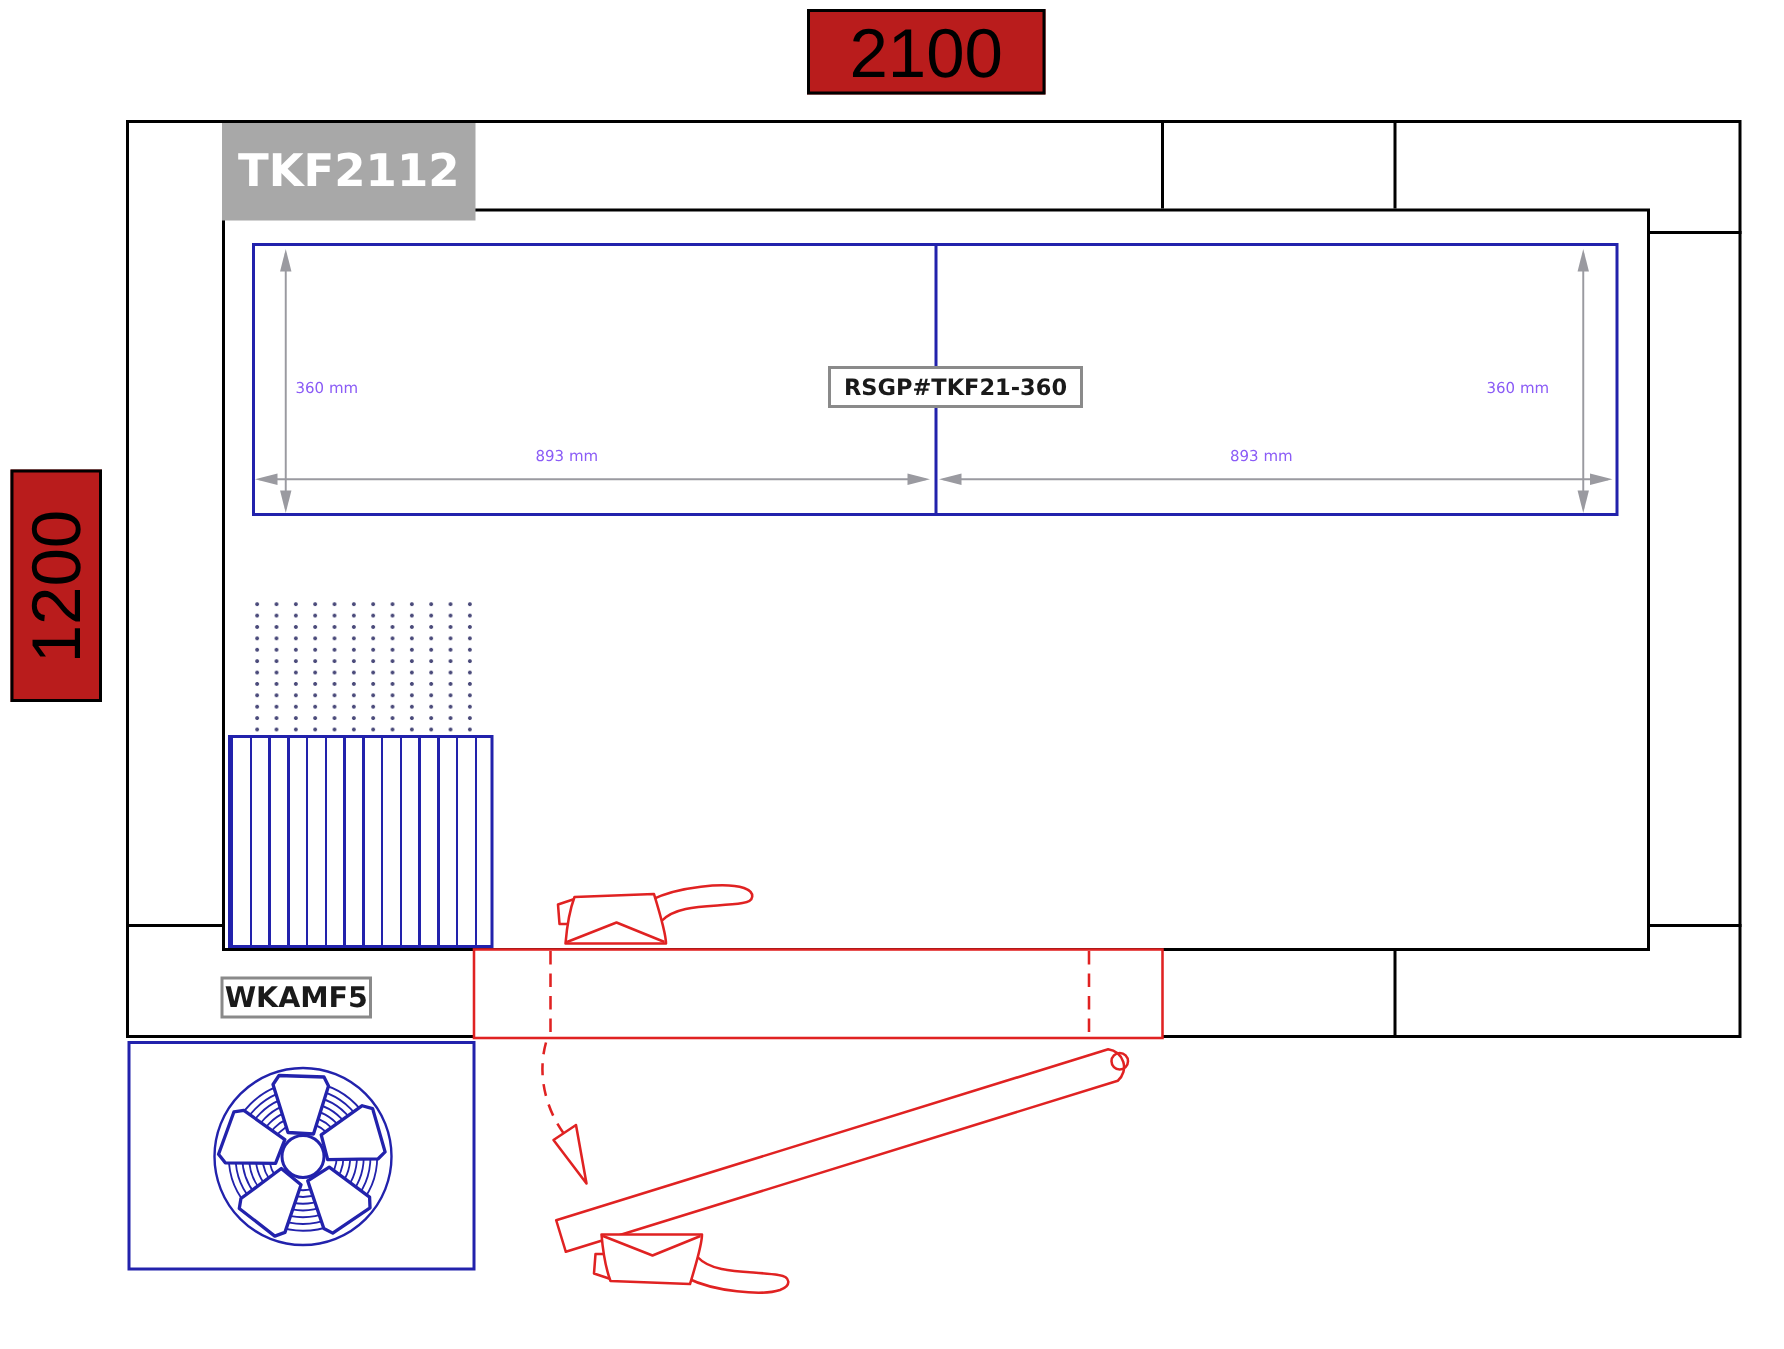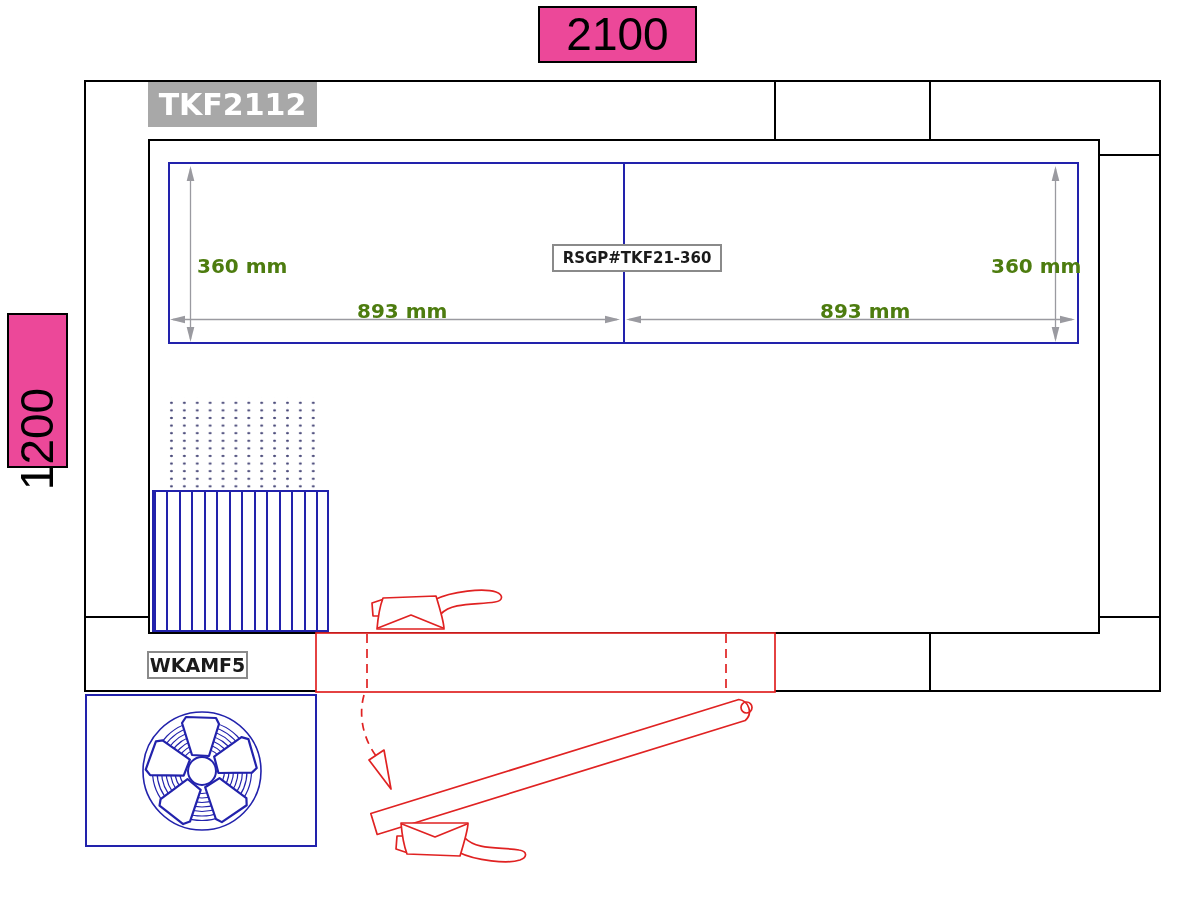--- a/index.html
+++ b/index.html
@@ -7,42 +7,42 @@
           font-family:"DejaVu Sans", sans-serif;overflow:hidden;}
   .abs{position:absolute;box-sizing:border-box;}
 
   
   .outer-rect{left:84px;top:80px;width:1077px;height:612px;border:2px solid #000;}
   .hline{height:0;border-top:2px solid #000;}
   .vline{width:0;border-left:2px solid #000;}
   .main-box{left:148px;top:139px;width:952px;height:495px;border:2px solid #000;background:#fff;}
 
   
-  .dim-box{border:2px solid #000;background:#ec4899;display:flex;align-items:flex-end;justify-content:center;
+  .dim-box{border:2px solid #000;background:#b91c1c;display:flex;align-items:center;justify-content:center;
            font-family:"Liberation Sans", sans-serif;font-size:46px;color:#000;}
   .dim-box-w{left:538px;top:6px;width:159px;height:57px;}
   .dim-box-h{left:7px;top:313px;width:61px;height:155px;}
   .rot90{transform:rotate(-90deg);white-space:nowrap;}
 
   
-  .model-box{left:148px;top:82px;width:169px;height:45px;background:#a8a8a8;display:flex;
+  .model-box{left:148px;top:82px;width:169px;height:65px;background:#a8a8a8;display:flex;
              align-items:center;justify-content:center;color:#fff;font-weight:bold;font-size:30px;}
 
   
   .panel{left:168px;top:162px;width:911px;height:182px;border:2px solid #2222ac;}
   .panel-divider{left:453px;top:0;width:0;height:178px;border-left:2px solid #2222ac;}
 
   
   .code-box{background:#fff;border:2px solid #8a8a8a;display:flex;align-items:center;justify-content:center;
             color:#1a1a1a;font-weight:bold;}
   .panel-code{left:552px;top:244px;width:170px;height:28px;font-size:15px;}
   .fan-code{left:147px;top:651px;width:101px;height:28px;font-size:19px;}
 
   
-  .dim-text{color:#4d7c0f;font-weight:bold;font-size:20px;white-space:nowrap;}
+  .dim-text{color:#8b5cf6;font-weight:normal;font-size:10px;white-space:nowrap;}
 
   
   .dot-field{left:163px;top:397px;width:156px;height:92px;
     background-image:radial-gradient(circle,#4a4a7a 1px,transparent 1.5px);
     background-size:12.9px 7.6px;background-position:2px 2px;}
 
   
   .coil{left:152px;top:490px;width:177px;height:142px;border:2px solid #2222ac;
     background-image:repeating-linear-gradient(90deg,#2222ac 0 1.6px,transparent 1.6px 12.5px);}
 

